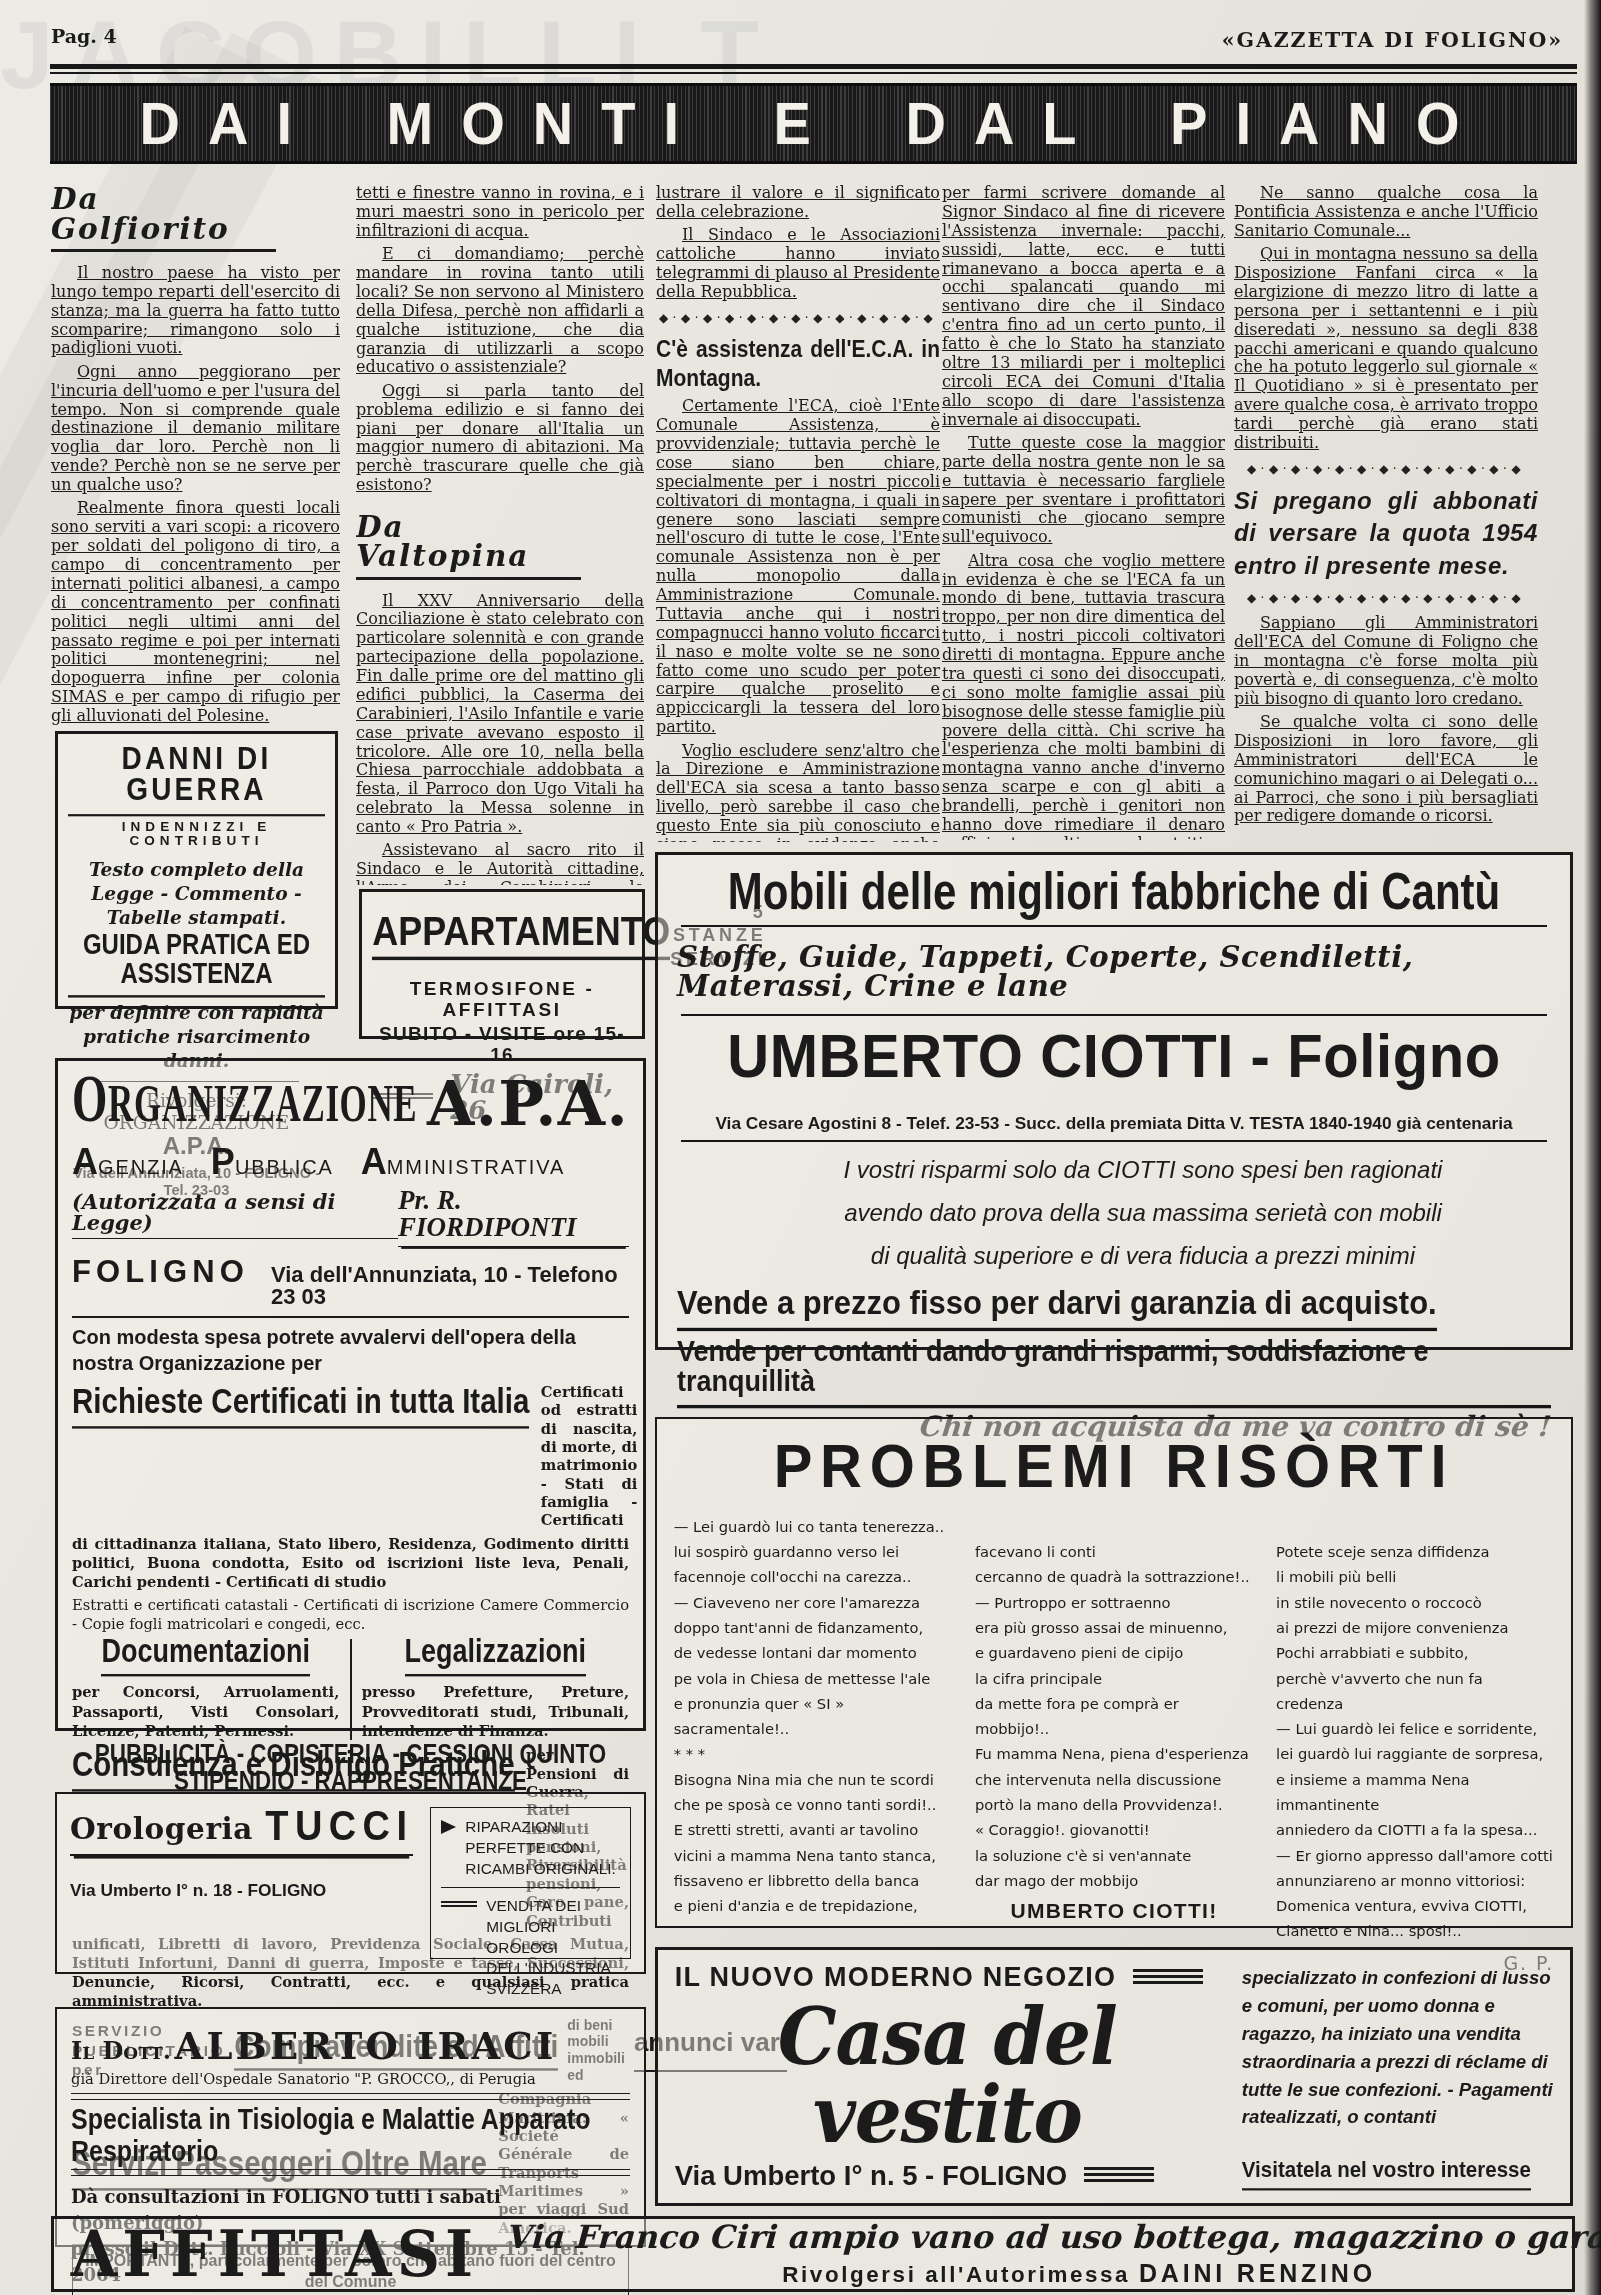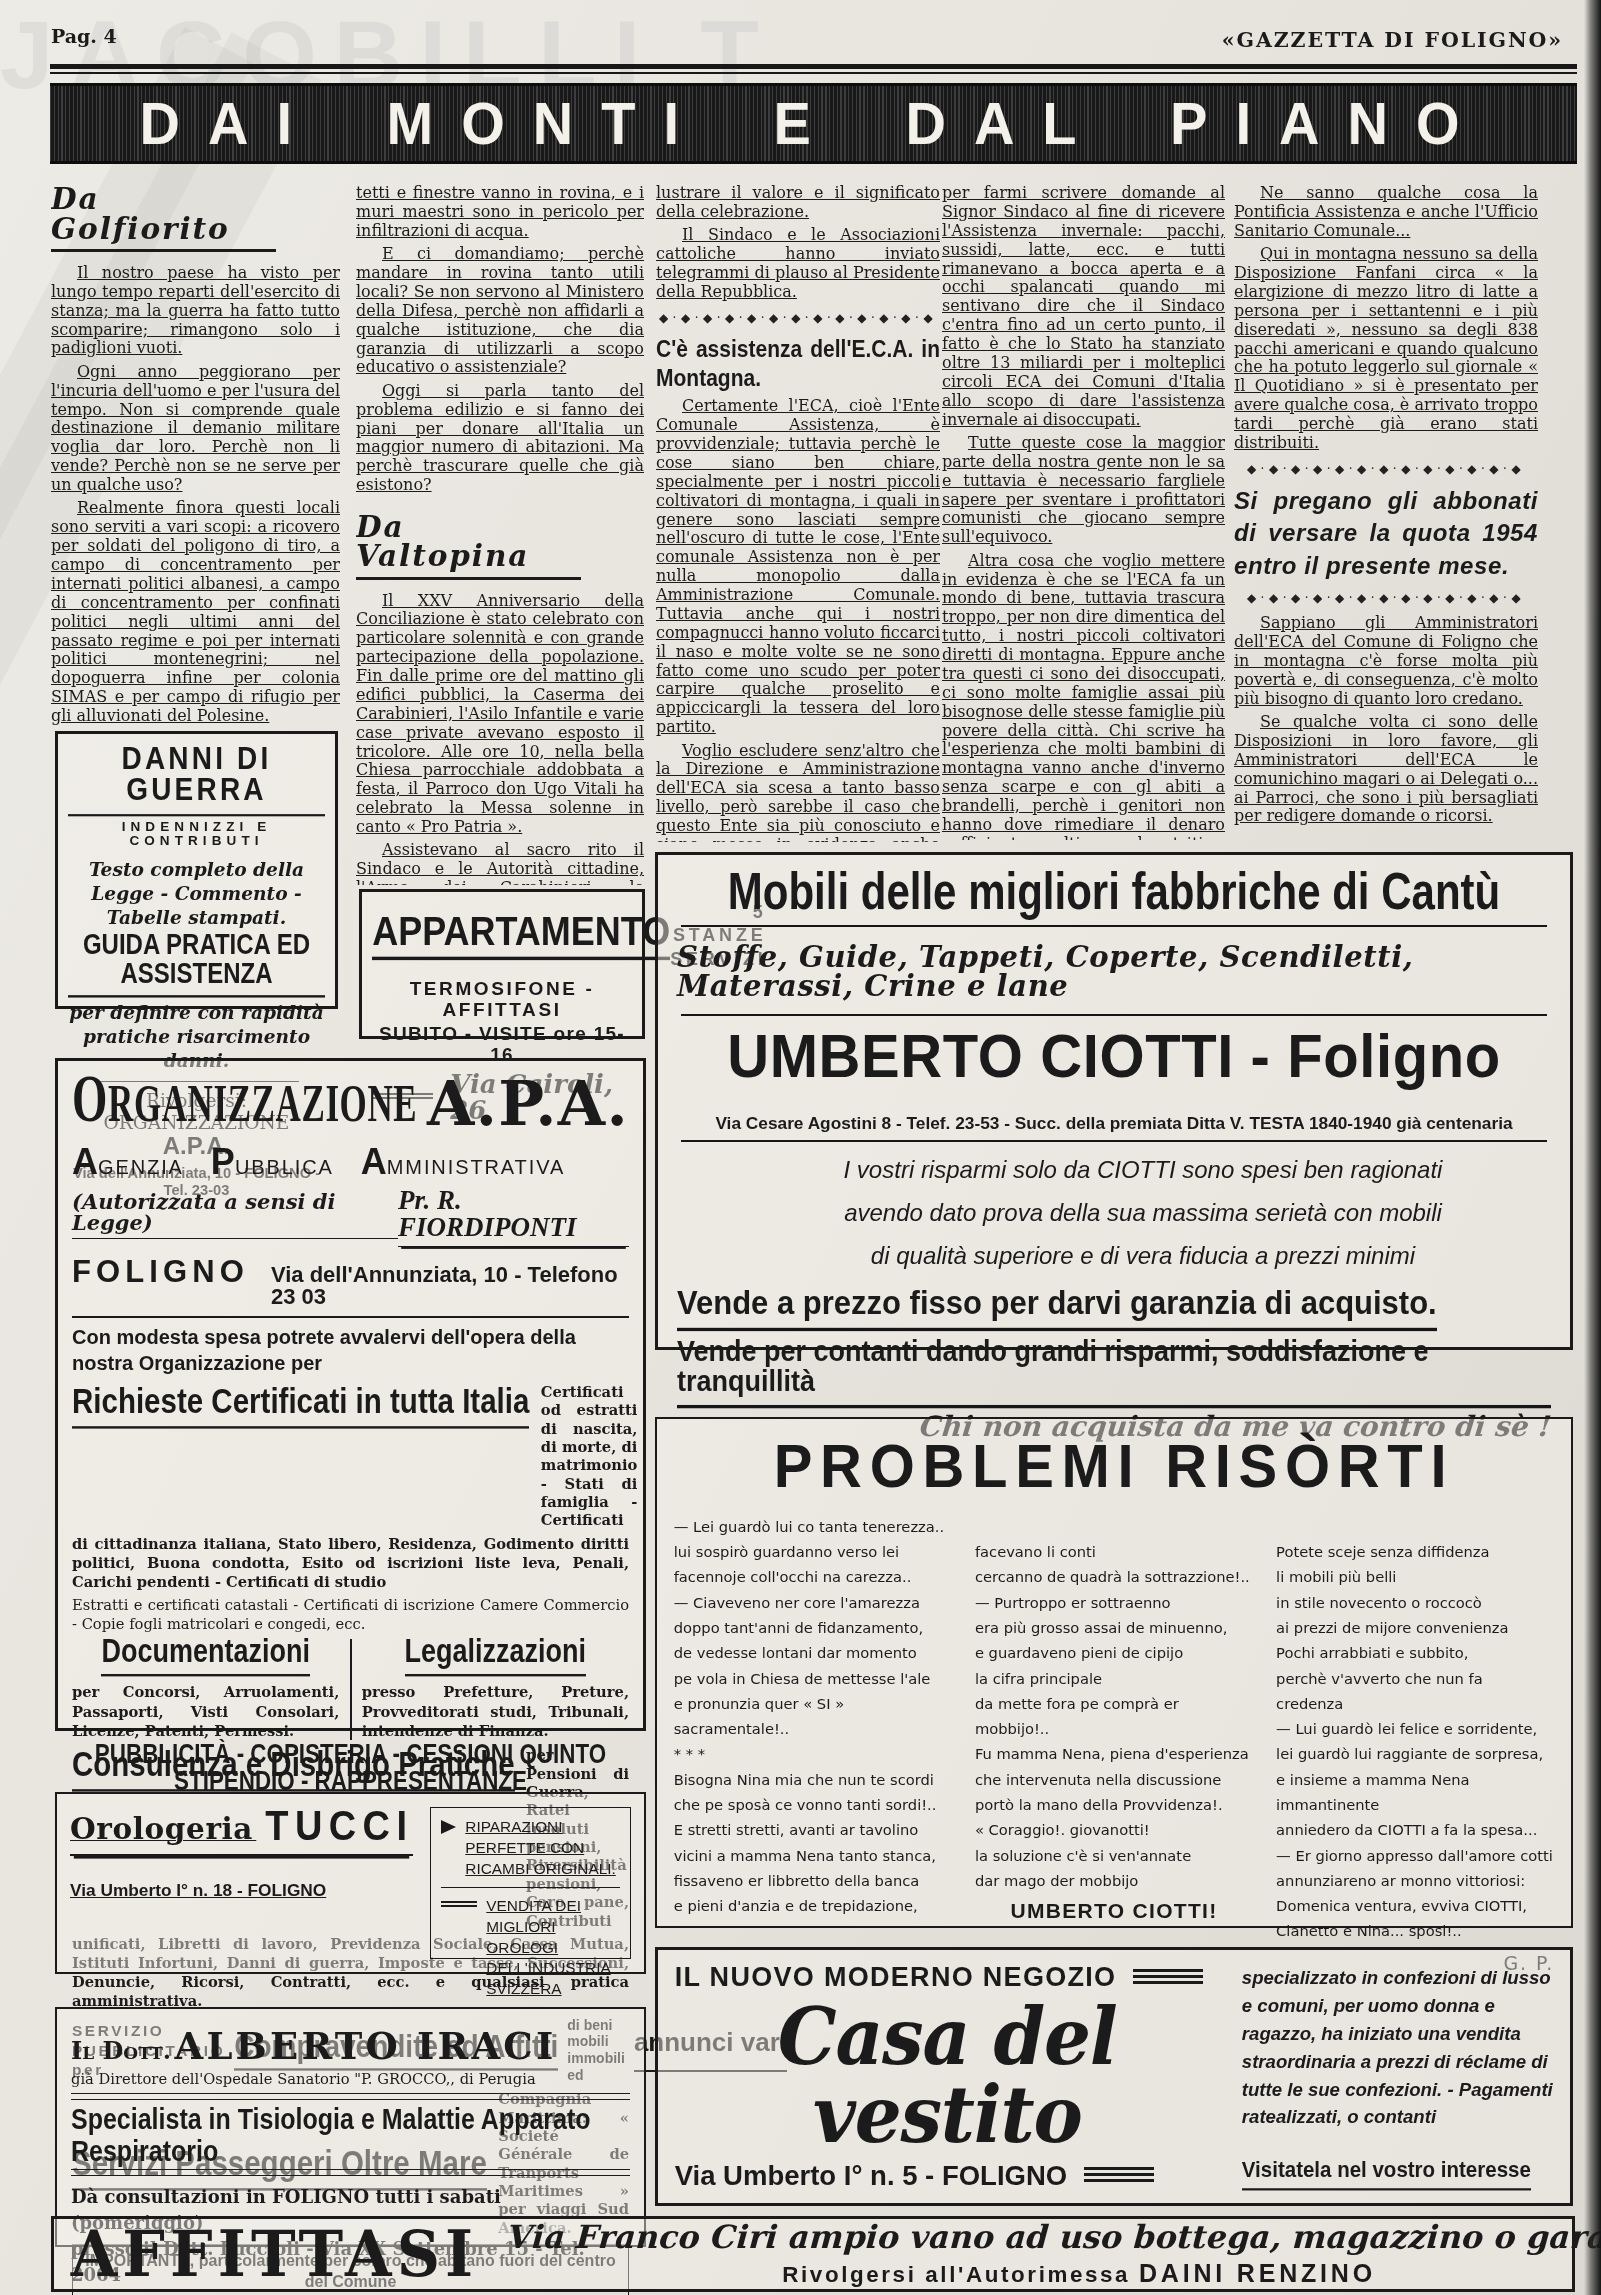--- a/index.html
+++ b/index.html
@@ -129,21 +129,21 @@
   .apa-s5t{font:800 28px/1 "Liberation Sans",sans-serif;transform:scaleY(1.15);
            border-bottom:2.6px solid #1a1a1a;padding-bottom:5.1px;white-space:nowrap;}
   .apa-mid{font:700 14px/1.2 "Liberation Sans",sans-serif;}
   .apa-s5b{font:800 26px/1 "Liberation Sans",sans-serif;border-bottom:2.6px solid #1a1a1a;
            padding-bottom:15px;white-space:nowrap;}
   .apa-imp{border:1.9px solid #1a1a1a;padding:6.4px 9px;margin-top:6.4px;text-align:center;}
   .apa-imp-t{font:700 16px/1.3 "Liberation Sans",sans-serif;}
   .services{position:absolute;left:55px;top:1746px;width:591px;text-align:center;
             font:800 22.4px/1 "Liberation Sans",sans-serif;transform:scaleY(1.2);}
   
-  .tucci{left:55px;top:1792px;width:591px;height:182px;padding:13px;border-width:2.6px;display:flex;gap:16.7px;text-decoration:underline;}
+  .tucci{left:55px;top:1792px;width:591px;height:182px;padding:13px;border-width:2.6px;display:flex;gap:16.7px;}
   .tucci-left{flex:1.15;}
   .tucci-name{border-bottom:2.6px solid #1a1a1a;box-shadow:0 6.4px 0 -3.8px #1a1a1a;padding-bottom:9px;white-space:nowrap;}
   .tucci-n1{font:800 29.5px/1 "DejaVu Serif",serif;letter-spacing:0.6px;}
   .tucci-n2{font:800 38px/1 "Liberation Sans",sans-serif;letter-spacing:6.4px;transform:scaleY(1.1);display:inline-block;margin-left:9px;}
   .tucci-addr{font:700 17.3px/1 "Liberation Sans",sans-serif;margin-top:26px;}
   .tucci-right{flex:1;border:1.9px solid #1a1a1a;padding:9px 10.2px;font:500 15.4px/1.35 "Liberation Sans",sans-serif;}
   .t-row{display:flex;gap:9px;align-items:flex-start;}
   .arrow{width:0;height:0;border-top:7px solid transparent;border-bottom:7px solid transparent;
          border-left:15.4px solid #1a1a1a;flex:none;margin-top:2.6px;}
   .t-sep{height:1.3px;background:#1a1a1a;margin:7.7px 0;}

